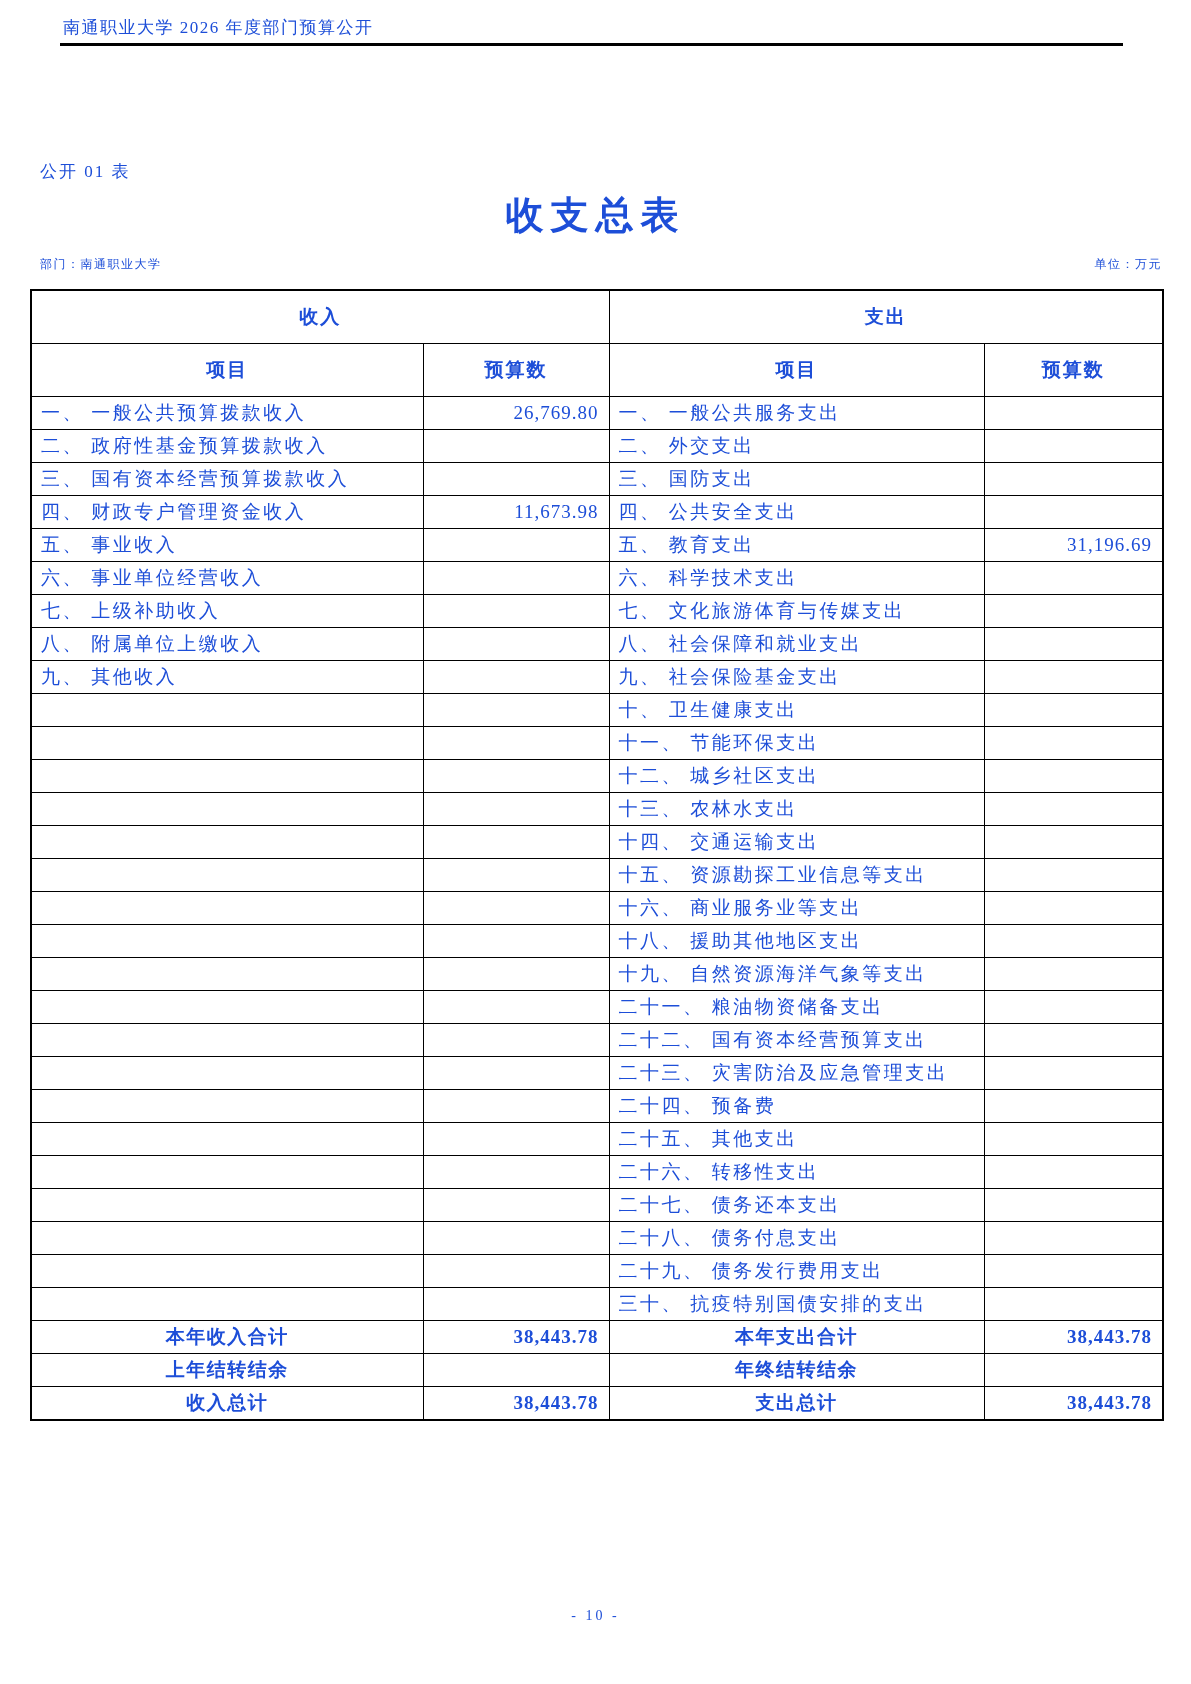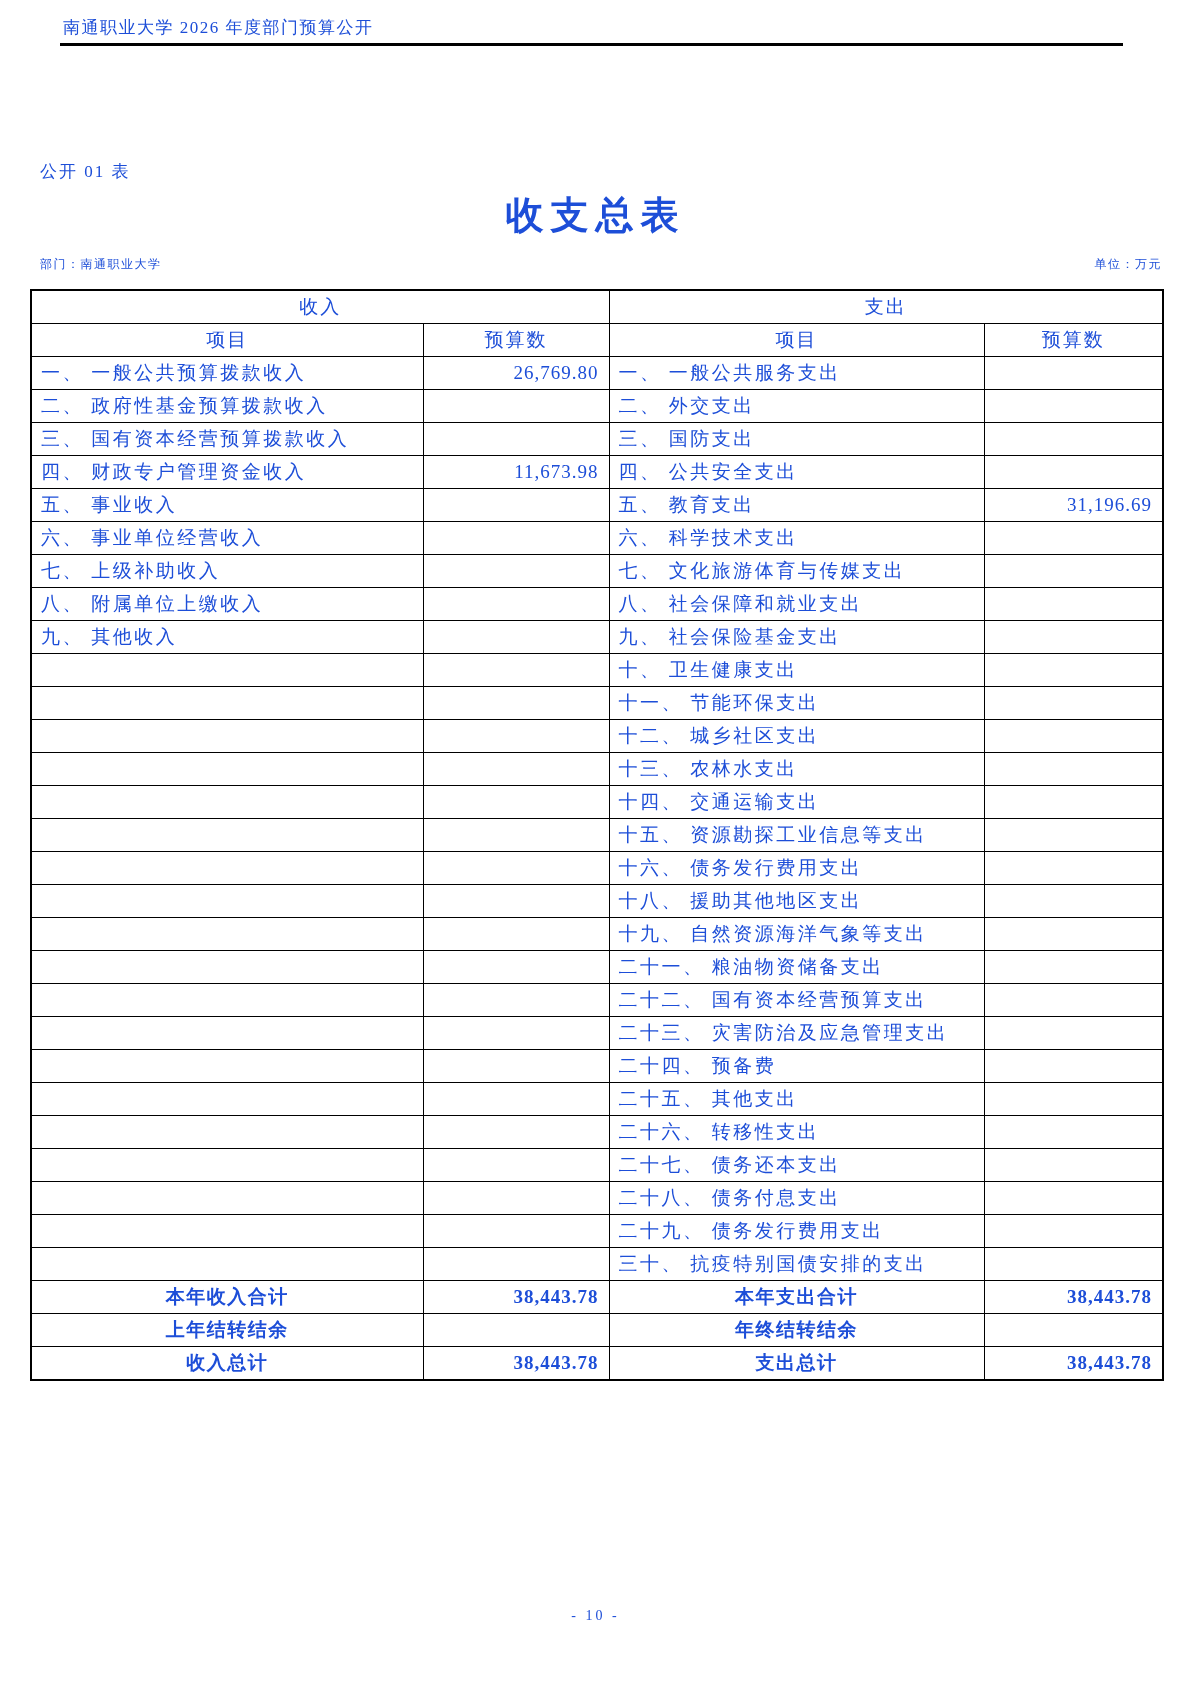--- a/index.html
+++ b/index.html
@@ -77,24 +77,24 @@
     text-align: left;
     padding-left: 9px;
     letter-spacing: 2.5px;
   }
   table.budget td.val {
     text-align: right;
     padding-right: 10px;
     letter-spacing: 1px;
   }
   table.budget tr.hdr td {
-    font-weight: normal;
+    font-weight: bold;
     text-align: center;
     letter-spacing: 2px;
-    padding: 0;
+    padding: 10px;
   }
   table.budget tr.summary td {
     font-weight: bold;
   }
   table.budget td.center {
     text-align: center;
     padding-left: 0;
     letter-spacing: 1.5px;
   }
   .page-footer {
@@ -227,21 +227,21 @@
         </tr>
         <tr>
           <td class="item"></td>
           <td class="val"></td>
           <td class="item">十五、 资源勘探工业信息等支出</td>
           <td class="val"></td>
         </tr>
         <tr>
           <td class="item"></td>
           <td class="val"></td>
-          <td class="item">十六、 债务发行费用支出</td>
+          <td class="item">十六、 商业服务业等支出</td>
           <td class="val"></td>
         </tr>
         <tr>
           <td class="item"></td>
           <td class="val"></td>
           <td class="item">十八、 援助其他地区支出</td>
           <td class="val"></td>
         </tr>
         <tr>
           <td class="item"></td>

